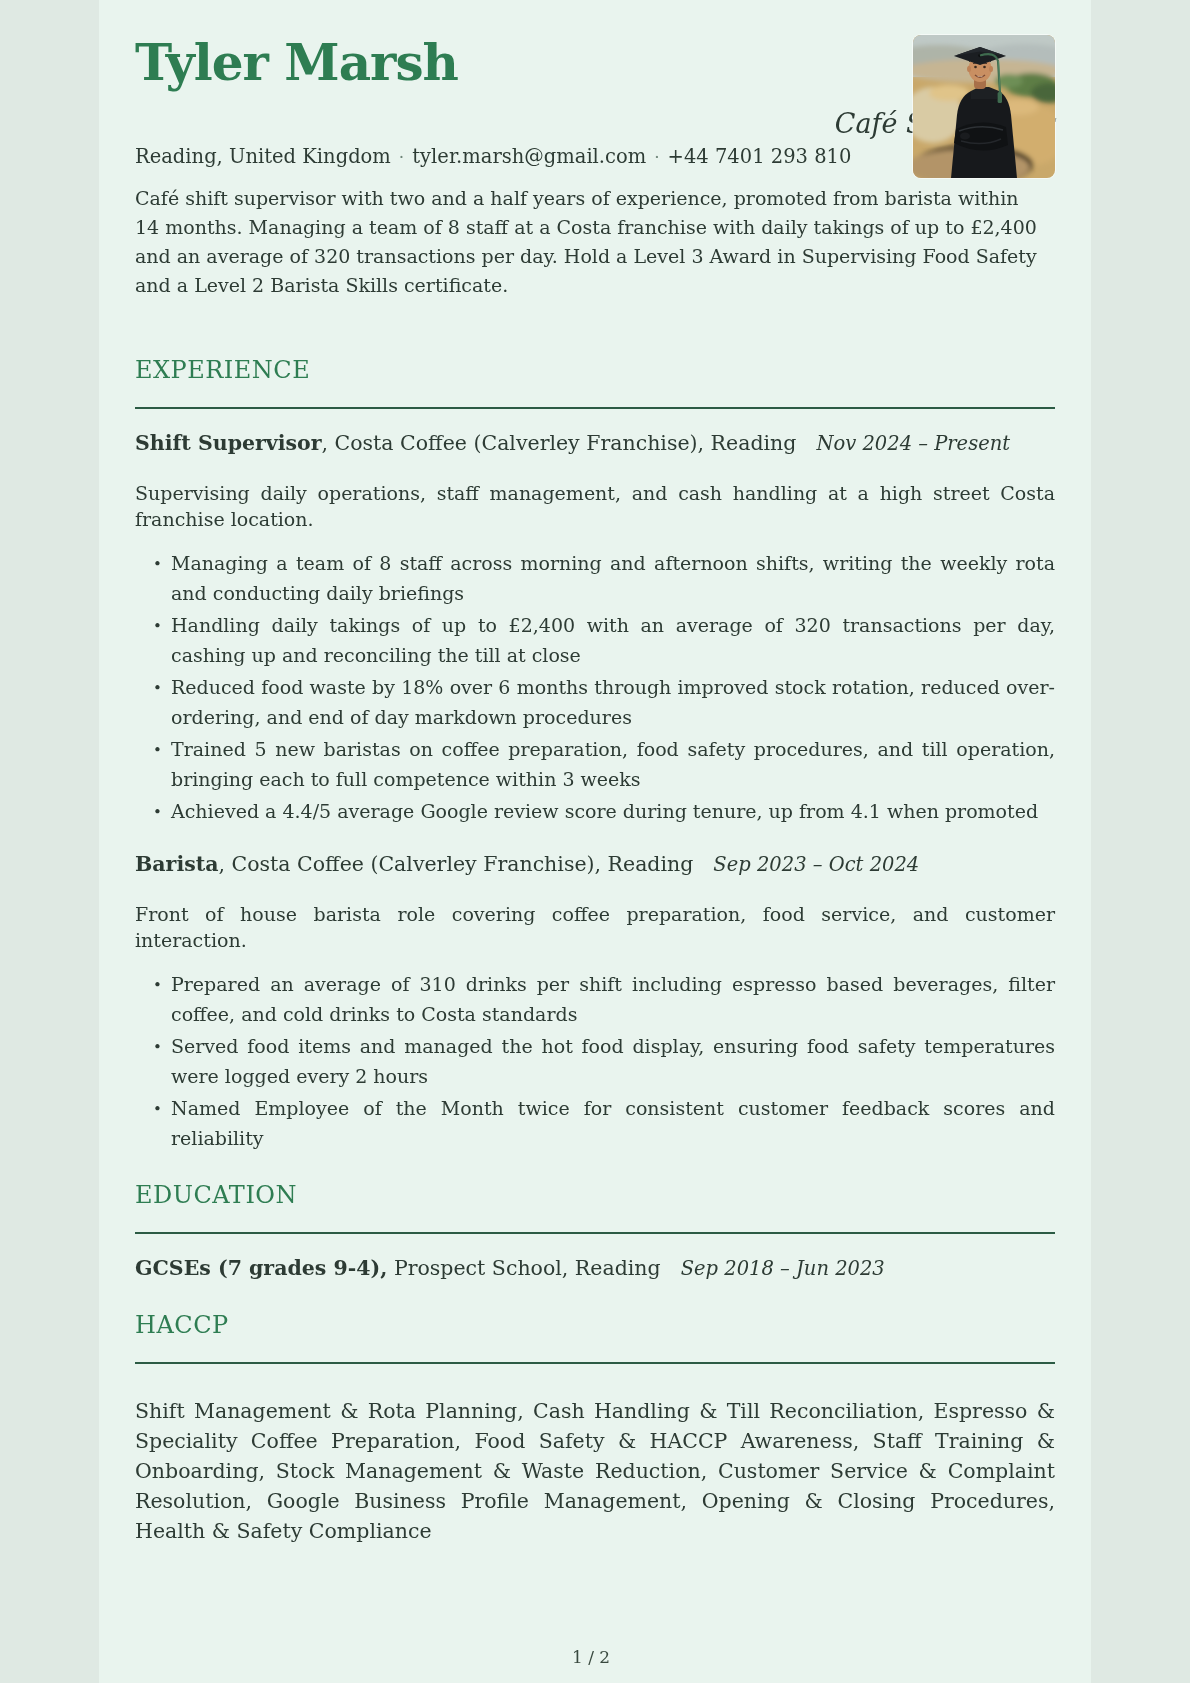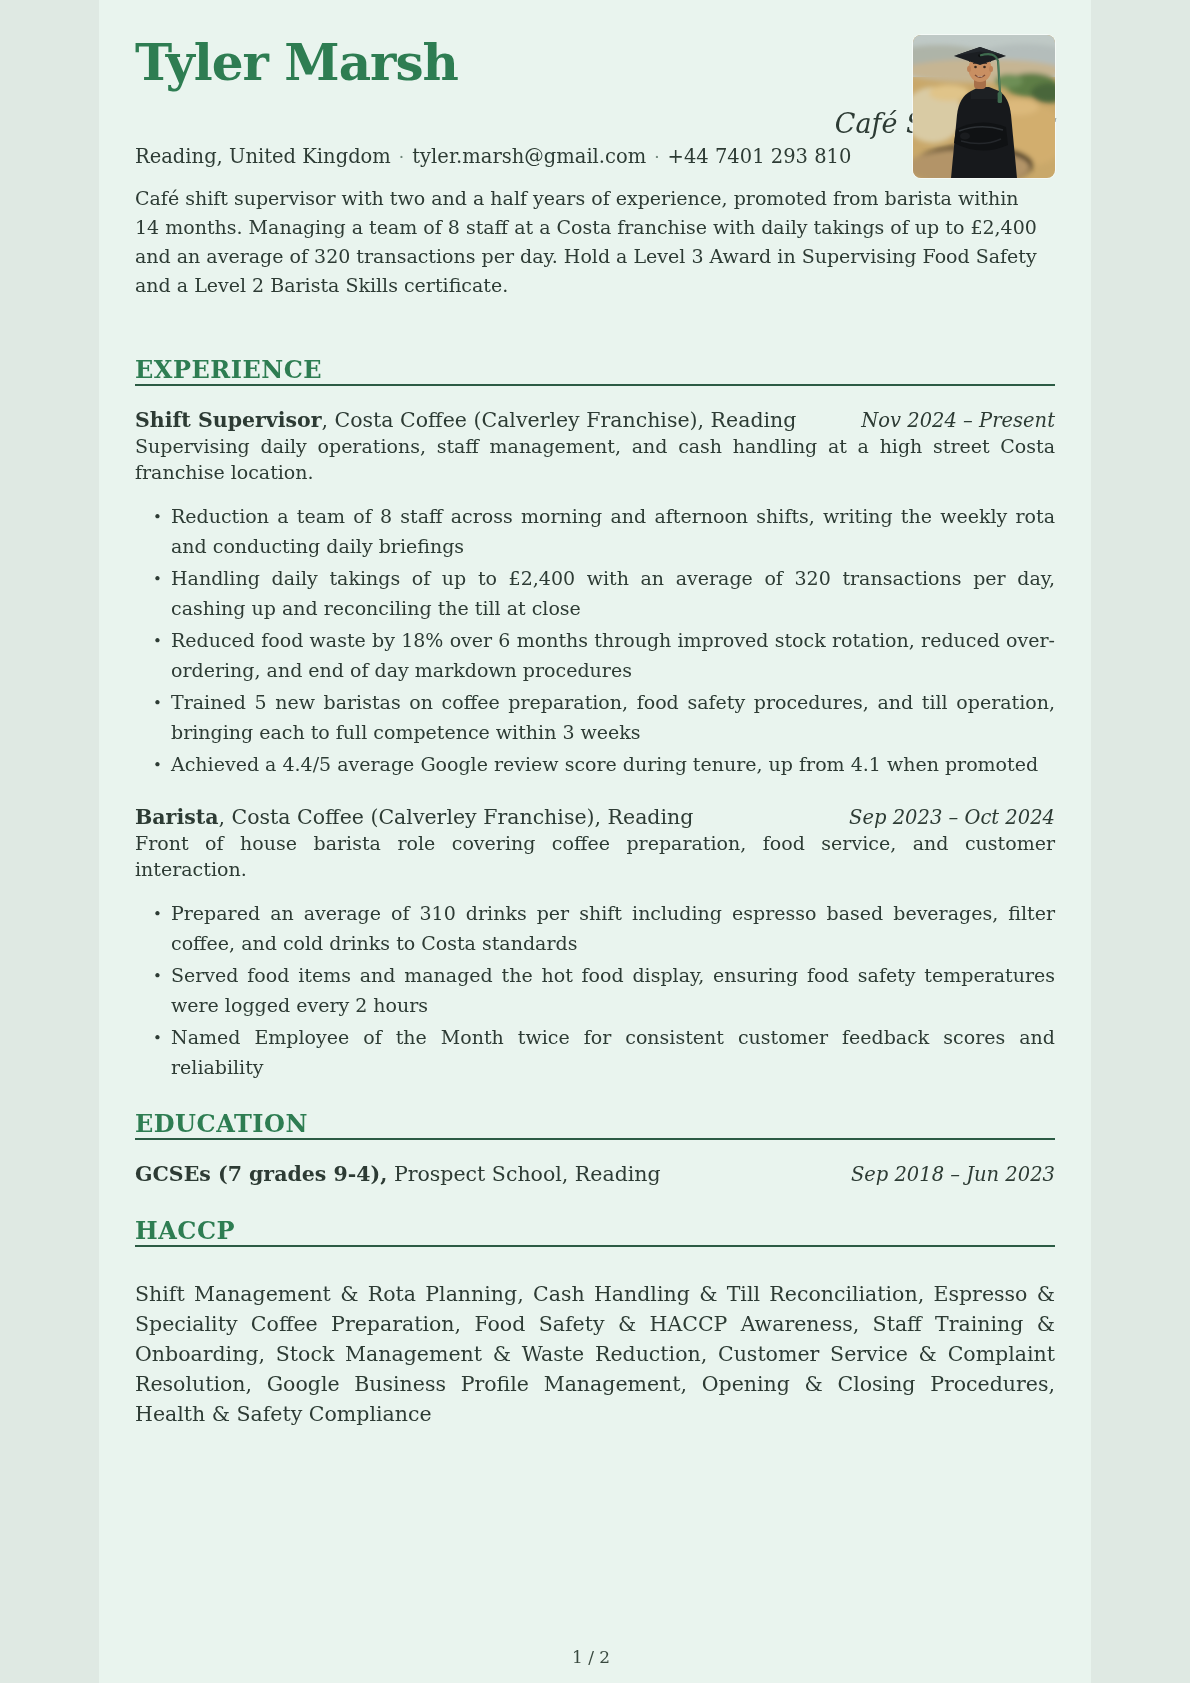--- a/index.html
+++ b/index.html
@@ -54,30 +54,30 @@
     box-shadow:0 0 0 1px rgba(255,255,255,.55);
   }
   .photo svg{display:block;width:100%;height:100%;}
   
   h2{
     margin:56px 0 0 0;
     font-size:24px;line-height:28px;
     letter-spacing:.5px;
     color:var(--accent);
     border-bottom:2px solid var(--rule);
-    padding-bottom:0;
-    font-weight:bold;
+    padding-bottom:23px;
+    font-weight:normal;
   }
   h2.h2-education{margin-top:28px;}
   h2.h2-skills{margin-top:30px;}
-  .row{display:flex;justify-content:space-between;align-items:baseline;}
+  .row{display:flex;align-items:baseline;}
   .entry-head{margin-top:22px;font-size:20.5px;line-height:25px;}
   .entry-head .b{font-weight:bold;}
   .dates{font-style:italic;font-size:19.5px;white-space:nowrap;padding-left:20px;}
-  .desc{margin:0 0 0 0;font-size:19px;line-height:26px;text-align:justify;}
+  .desc{margin:24px 0 0 0;font-size:19px;line-height:26px;text-align:justify;}
   ul.bullets{list-style:none;margin:16px 0 0 0;padding:0;}
   ul.bullets li{
     position:relative;
     padding-left:36px;
     font-size:19px;line-height:30px;
     text-align:justify;
   }
   ul.bullets li + li{margin-top:2px;}
   ul.bullets .dot{
     position:absolute;left:18px;top:1px;
@@ -180,21 +180,21 @@
   <section>
     <h2>EXPERIENCE</h2>
     <div id="jobs">
         <article class="job">
           <div class="row entry-head">
             <div><span class="b">Shift Supervisor</span><span>, Costa Coffee (Calverley Franchise), Reading</span></div>
             <div class="dates">Nov 2024 – Present</div>
           </div>
           <p class="desc">Supervising daily operations, staff management, and cash handling at a high street Costa franchise location.</p>
           <ul class="bullets">
-            <li><span class="dot">•</span><span class="btext"><span>Reduction a team of </span><span class="bold">8 staff</span><span> across morning and afternoon shifts, writing the weekly rota and conducting daily briefings</span></span></li>
+            <li><span class="dot">•</span><span class="btext"><span>Managing a team of </span><span class="bold">8 staff</span><span> across morning and afternoon shifts, writing the weekly rota and conducting daily briefings</span></span></li>
             <li><span class="dot">•</span><span class="btext"><span>Handling daily takings of up to </span><span class="bold">£2,400</span><span> with an average of 320 transactions per day, cashing up and reconciling the till at close</span></span></li>
             <li><span class="dot">•</span><span class="btext"><span>Reduced food waste by </span><span class="bold">18%</span><span> over 6 months through improved stock rotation, reduced over-ordering, and end of day markdown procedures</span></span></li>
             <li><span class="dot">•</span><span class="btext"><span>Trained </span><span class="bold">5 new baristas</span><span> on coffee preparation, food safety procedures, and till operation, bringing each to full competence within 3 weeks</span></span></li>
             <li><span class="dot">•</span><span class="btext"><span>Achieved a </span><span class="bold">4.4/5 average Google review score</span><span> during tenure, up from 4.1 when promoted</span></span></li>
           </ul>
         </article>
         <article class="job">
           <div class="row entry-head">
             <div><span class="b">Barista</span><span>, Costa Coffee (Calverley Franchise), Reading</span></div>
             <div class="dates">Sep 2023 – Oct 2024</div>

